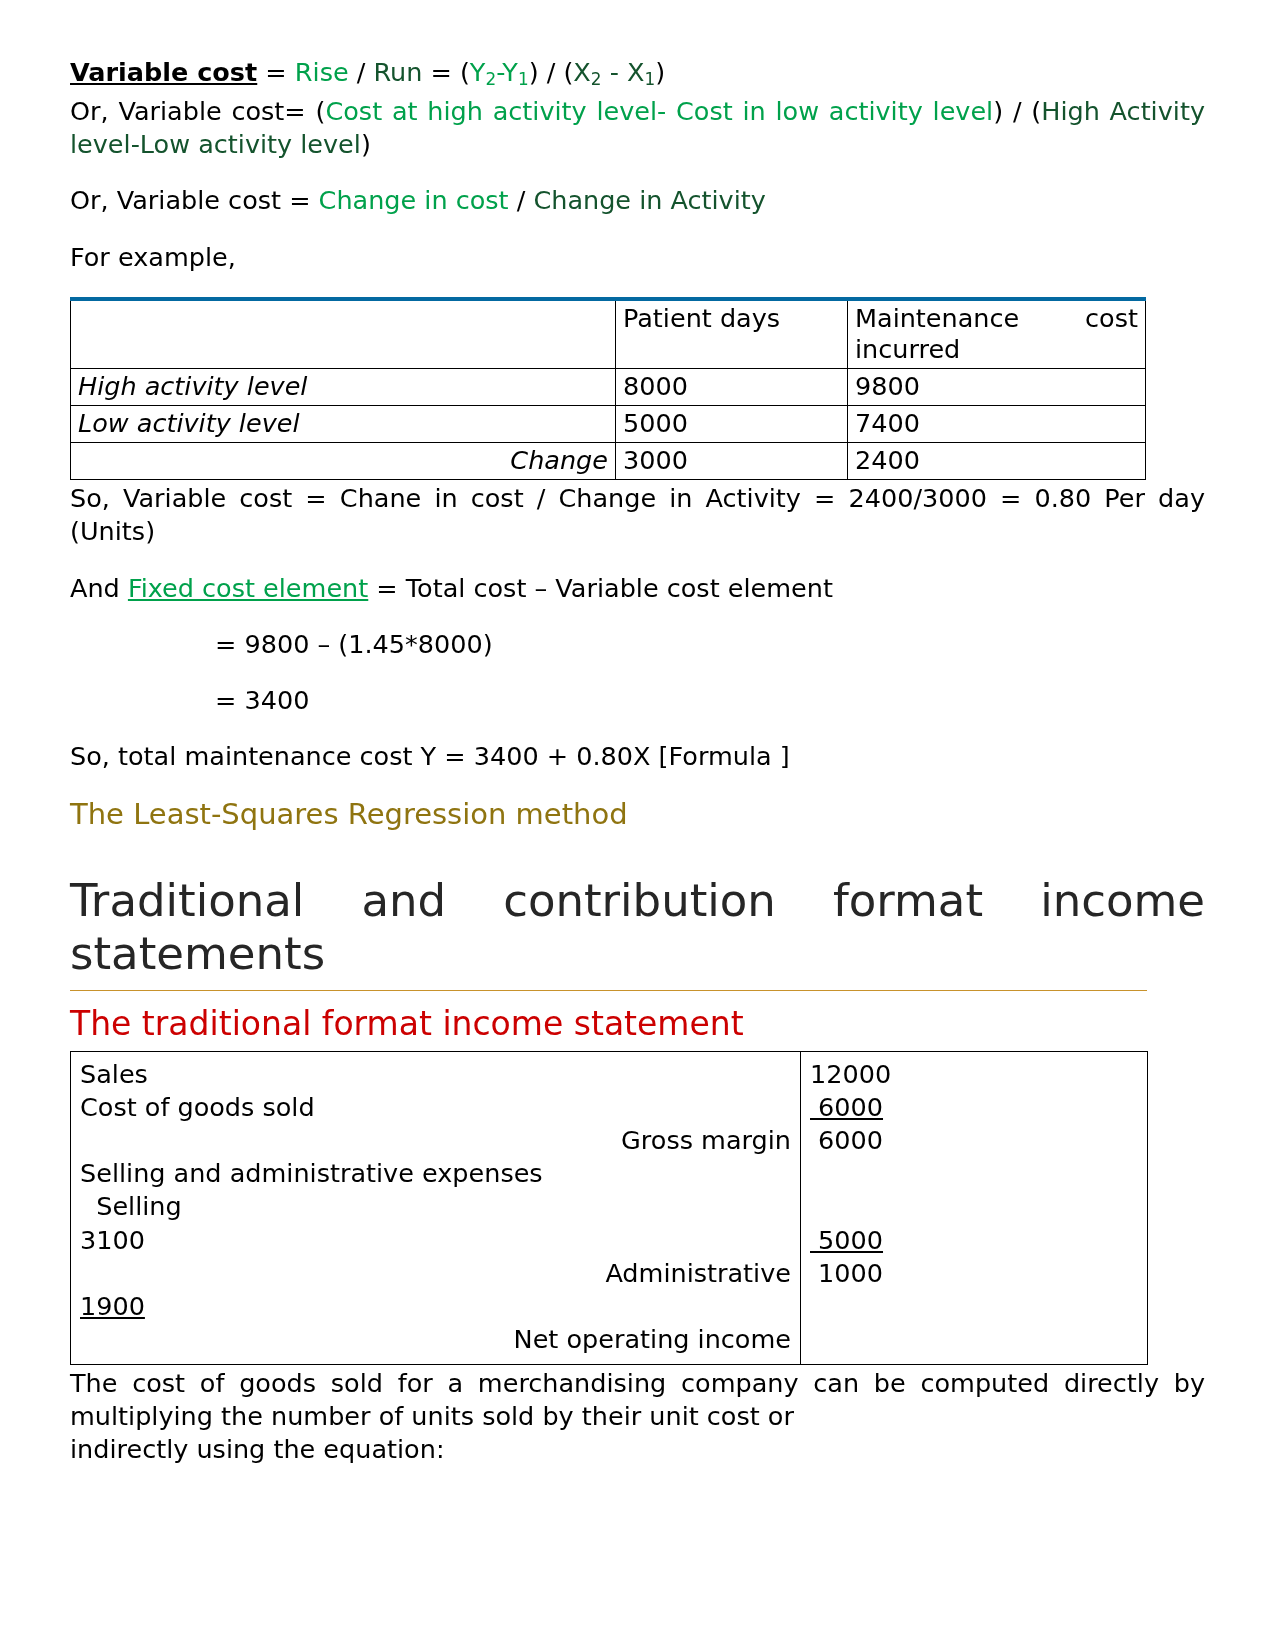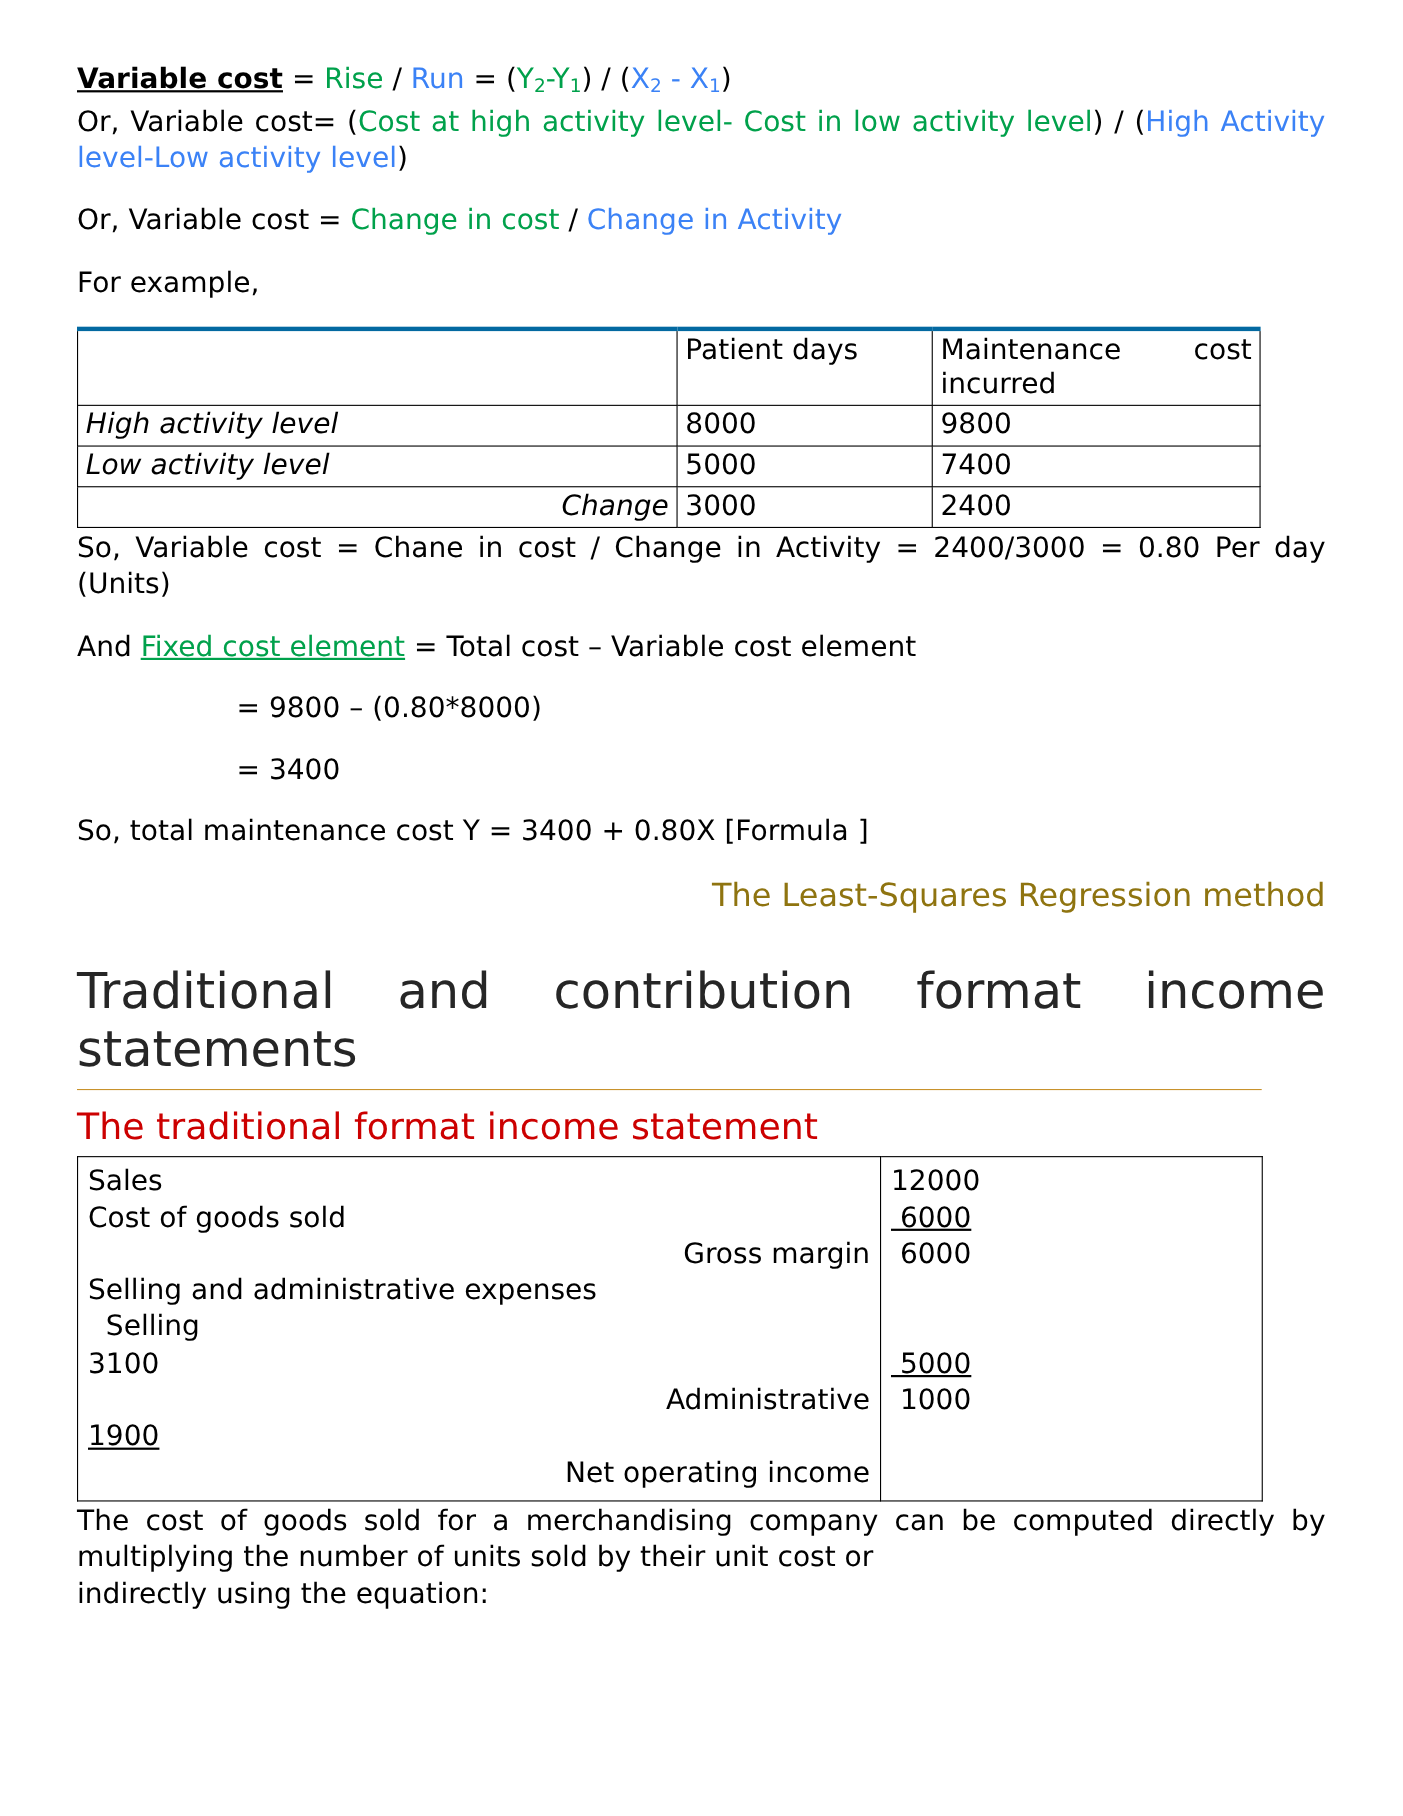--- a/index.html
+++ b/index.html
@@ -27,21 +27,21 @@
     font-size: 25.5px;
     line-height: 1.30;
     text-align: justify;
     margin: 0 0 23px 0;
     color: #000;
   }
   .para.nojust { text-align: left; }
   .tight { margin-bottom: 6px; }
 
   .green { color: #00A14B; }
-  .orange { color: #3b82f6; }
+  .orange { color: #14532d; }
   .gold   { color: #8F7410; }
 
   b.ul {
     font-weight: bold;
     text-decoration: underline;
   }
   .greenbold {
     color: #00A14B;
     font-weight: normal;
     text-decoration: underline;
@@ -179,26 +179,26 @@
       </tr>
     </tbody>
   </table>
 
   <p class="para" style="margin-top:2px;">So, Variable cost = Chane in cost / Change in Activity = 2400/3000 = 0.80 Per day (Units)</p>
 
   <p class="para nojust">
     <span>And </span><span class="greenbold">Fixed cost element</span><span> = Total cost – Variable cost element</span>
   </p>
 
-  <p class="para nojust indent1">= 9800 – (0.80*8000)</p>
+  <p class="para nojust indent1">= 9800 – (1.45*8000)</p>
   <p class="para nojust indent1">= 3400</p>
 
   <p class="para nojust">So, total maintenance cost Y = 3400 + 0.80X [Formula ]</p>
 
-  <p class="para nojust gold" style="margin-bottom:0px; font-size:29px;text-align:right;">The Least-Squares Regression method</p>
+  <p class="para nojust gold" style="margin-bottom:0px; font-size:29px;">The Least-Squares Regression method</p>
 
 
   <h1 class="bigtitle">Traditional and contribution format income statements</h1>
   <hr class="rule">
 
   <h2 class="redhead">The traditional format income statement</h2>
 
   <table class="is">
     <tbody>
       <tr>

